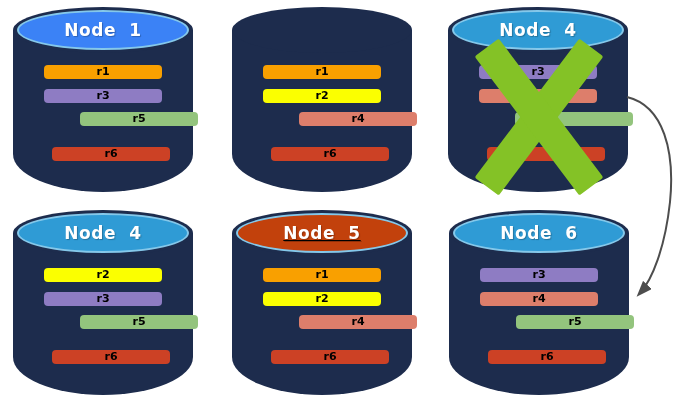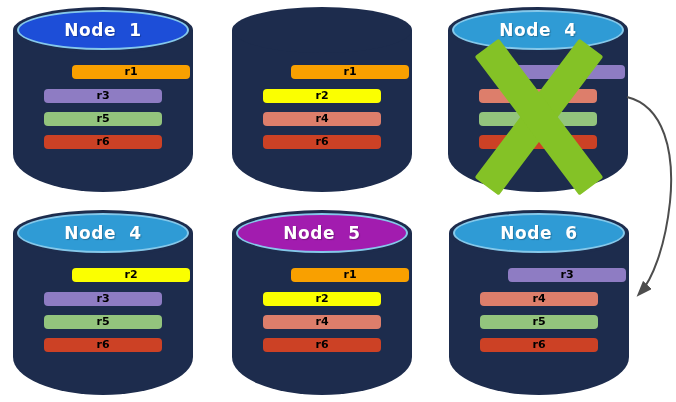--- a/index.html
+++ b/index.html
@@ -33,24 +33,24 @@
     color: #ffffff; font-weight: bold; font-size: 17px;
     word-spacing: 7px; letter-spacing: 0.5px;
     text-shadow: 1px 1px 1px rgba(0,0,0,0.25);
   }
   .bar {
     position: absolute; left: 31px; width: 118px; height: 14px;
     border-radius: 4px;
     display: flex; align-items: center; justify-content: center;
   }
   .bar span { color: #000000; font-weight: bold; font-size: 11px; line-height: 14px; }
-  .bar.b1 { top: 58px; margin-left: 28px; }
+  .bar.b1 { top: 58px; }
   .bar.b2 { top: 82px; }
-  .bar.b3 { top: 105px; }
-  .bar.b4 { top: 128px; }
+  .bar.b3 { top: 105px; margin-left: 36px; }
+  .bar.b4 { top: 140px; margin-left: 8px; }
 
   
   .x-mark { position: absolute; left: 486px; top: 46px; width: 106px; height: 142px; z-index: 5; }
   .x-stroke {
     position: absolute; left: 38px; top: -16px; width: 30px; height: 174px;
     background: #84C226; border-radius: 2px;
   }
   .x-stroke.s1 { transform: rotate(37deg); }
   .x-stroke.s2 { transform: rotate(-37deg); }
 
@@ -58,21 +58,21 @@
   svg.arrow-layer { position: absolute; inset: 0; z-index: 6; pointer-events: none; }
 </style>
 </head>
 <body>
 
 <div class="canvas">
 
   <div class="node" style="left:13px; top:7px;">
     <div class="cyl-trunk" style="background: rgb(29, 44, 77);"></div>
     <div class="cyl-cap-outer" style="background: rgb(29, 44, 77);"></div>
-    <div class="cyl-cap" style="background: #1d4ed8;">
+    <div class="cyl-cap" style="background: #3b82f6;">
       <span class="node-title">Node 1</span>
     </div>
     <div class="bar b1" style="background: rgb(249, 160, 0);">
         <span>r1</span>
       </div>
     <div class="bar b2" style="background: rgb(142, 124, 195);">
         <span>r3</span>
       </div>
     <div class="bar b3" style="background: rgb(147, 196, 125);">
         <span>r5</span>
@@ -135,21 +135,21 @@
         <span>r5</span>
       </div>
     <div class="bar b4" style="background: rgb(204, 65, 37);">
         <span>r6</span>
       </div>
   </div>
 
   <div class="node" style="left:232px; top:210px;">
     <div class="cyl-trunk" style="background: rgb(29, 44, 77);"></div>
     <div class="cyl-cap-outer" style="background: rgb(29, 44, 77);"></div>
-    <div class="cyl-cap" style="background: #a21caf;">
+    <div class="cyl-cap" style="background: #c2410c; text-decoration: underline;">
       <span class="node-title">Node 5</span>
     </div>
     <div class="bar b1" style="background: rgb(249, 160, 0);">
         <span>r1</span>
       </div>
     <div class="bar b2" style="background: rgb(251, 255, 0);">
         <span>r2</span>
       </div>
     <div class="bar b3" style="background: rgb(221, 126, 107);">
         <span>r4</span>

